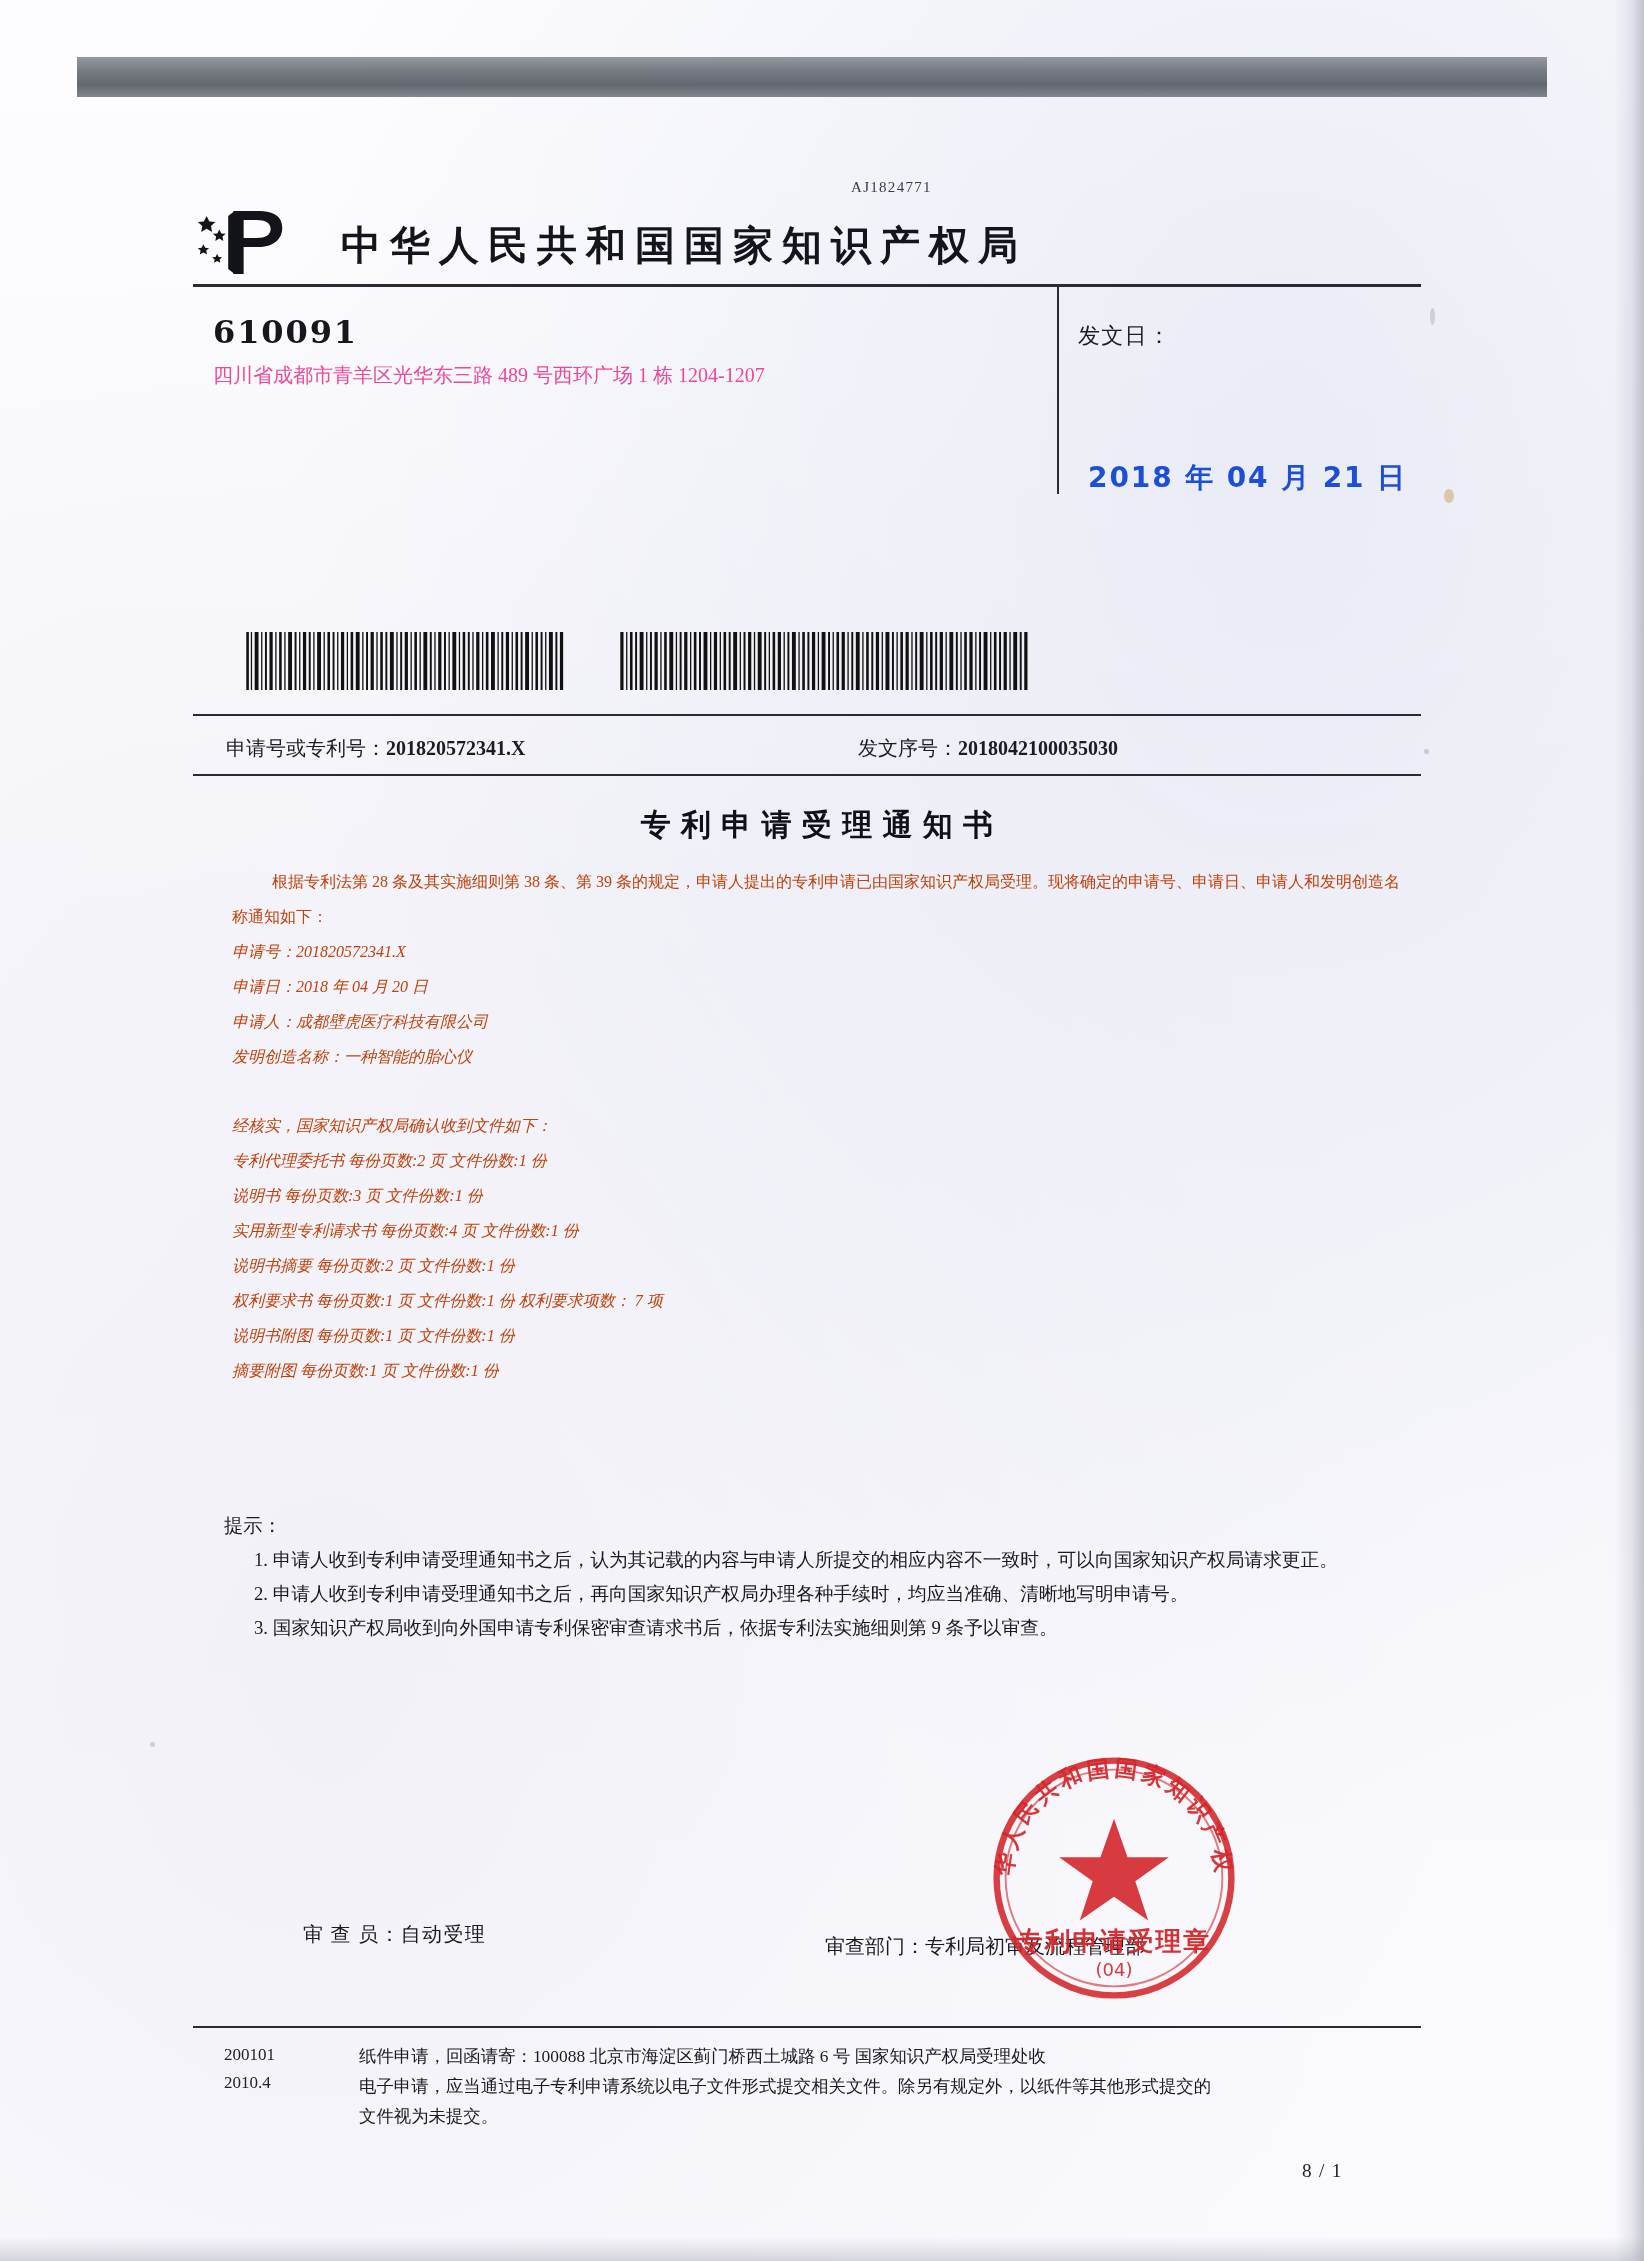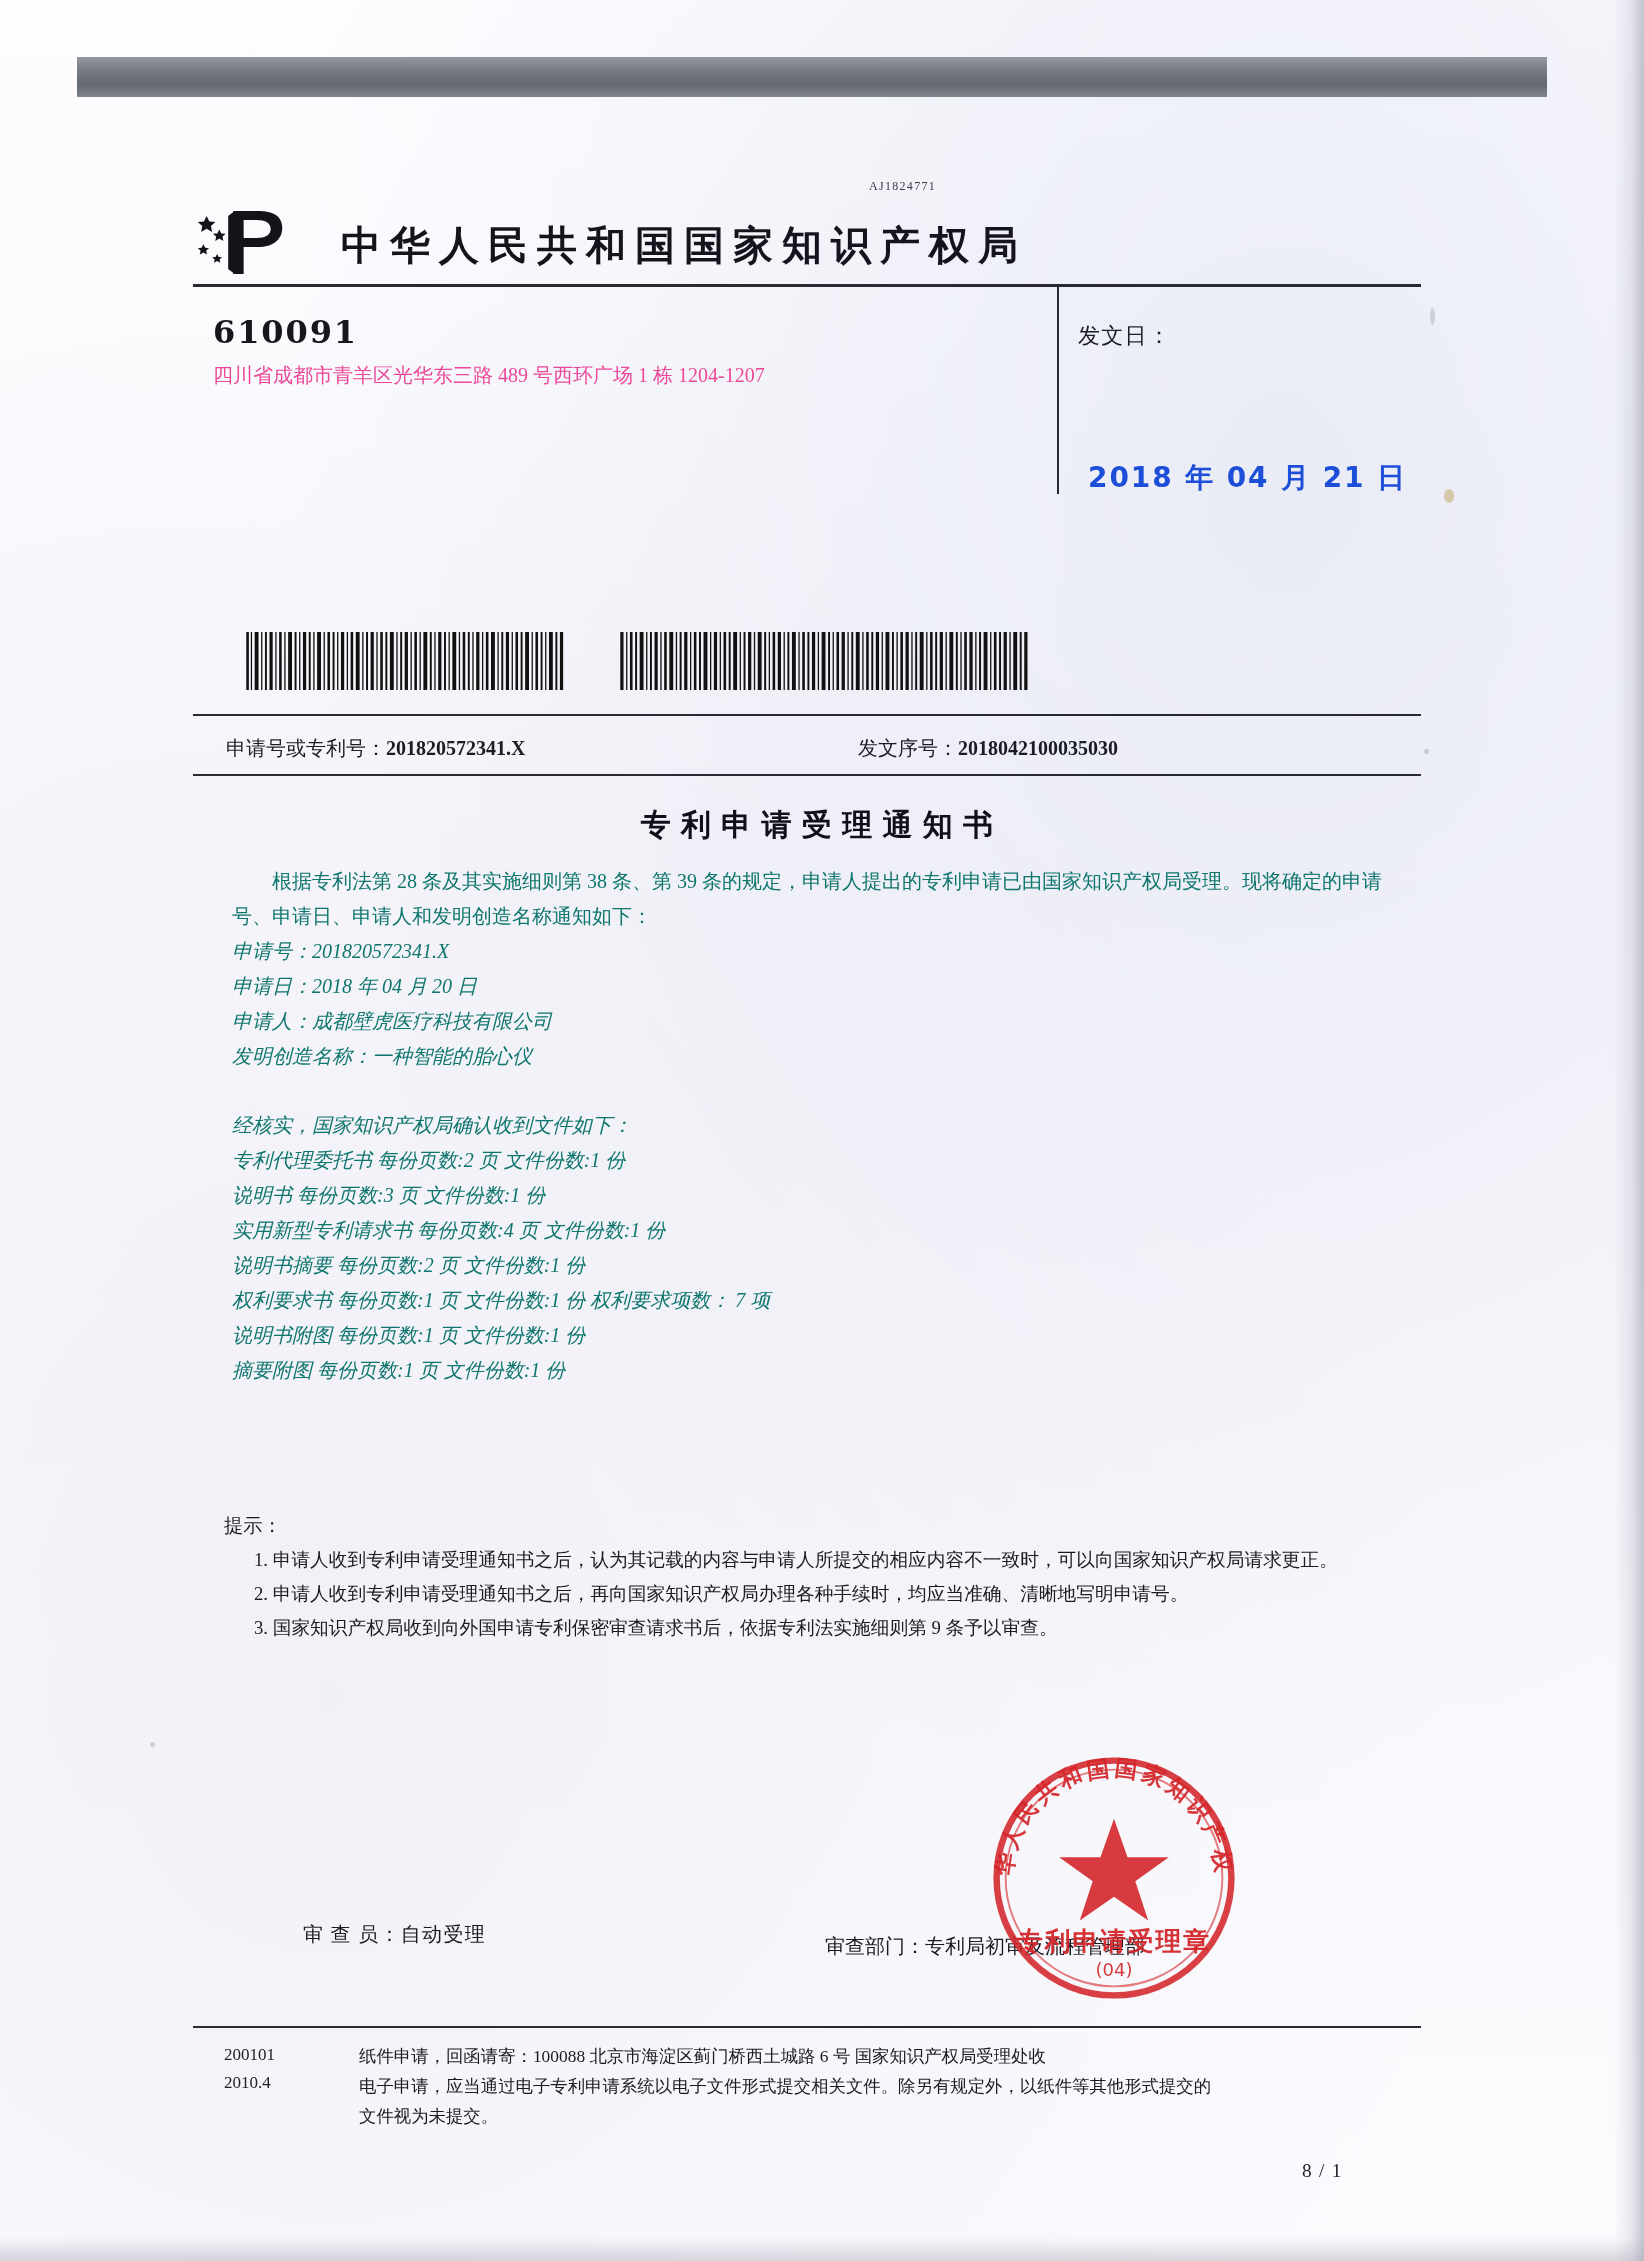--- a/index.html
+++ b/index.html
@@ -43,24 +43,24 @@
   #scanner-bar {
     position: absolute;
     left: 77px; top: 57px;
     width: 1470px; height: 40px;
     background: linear-gradient(180deg, #8f939a 0%, #6f747c 35%, #5c6169 70%, #7b8088 100%);
     opacity: .95;
   }
 
   .code-id {
     position: absolute;
-    left: 869px;
+    left: 851px;
     top: 179px;
     font-family: "Liberation Serif", serif;
-    font-size: 12px;
+    font-size: 15px;
     letter-spacing: 1.3px;
     color: #3a3a44;
   }
 
   
   #letterhead {
     position: absolute;
     left: 193px;
     top: 206px;
     width: 1225px;
@@ -177,23 +177,23 @@
     color: #101018;
     font-family: "DejaVu Serif", "Liberation Serif", serif;
   }
 
   
   #content {
     position: absolute;
     left: 232px;
     top: 864px;
     width: 1180px;
-    font-size: 20px;
+    font-size: 16px;
     line-height: 35px;
-    color: #0f766e;
+    color: #c2410c;
   }
   .para-indent { text-indent: 40px; }
   .spacer-md { height: 34px; }
 
   .field-line { white-space: nowrap; font-style: italic; }
 
   #tips {
     position: absolute;
     left: 224px;
     top: 1509px;

